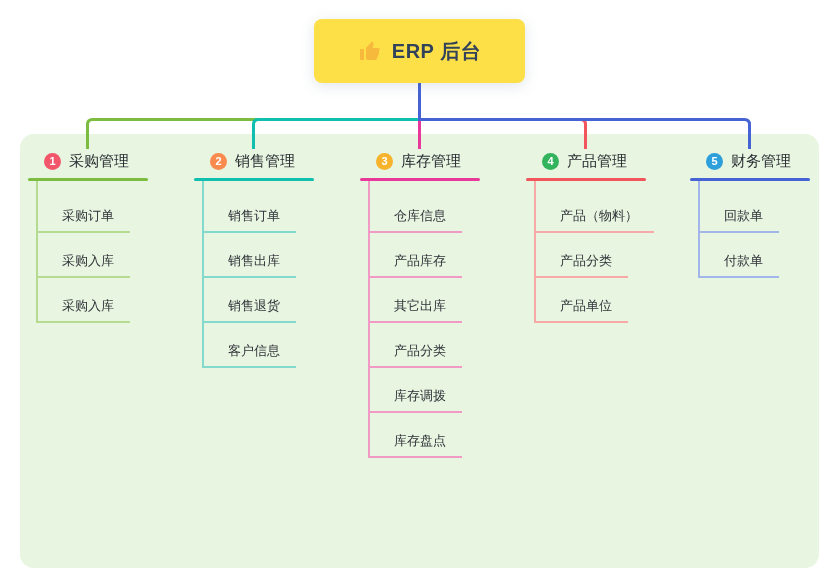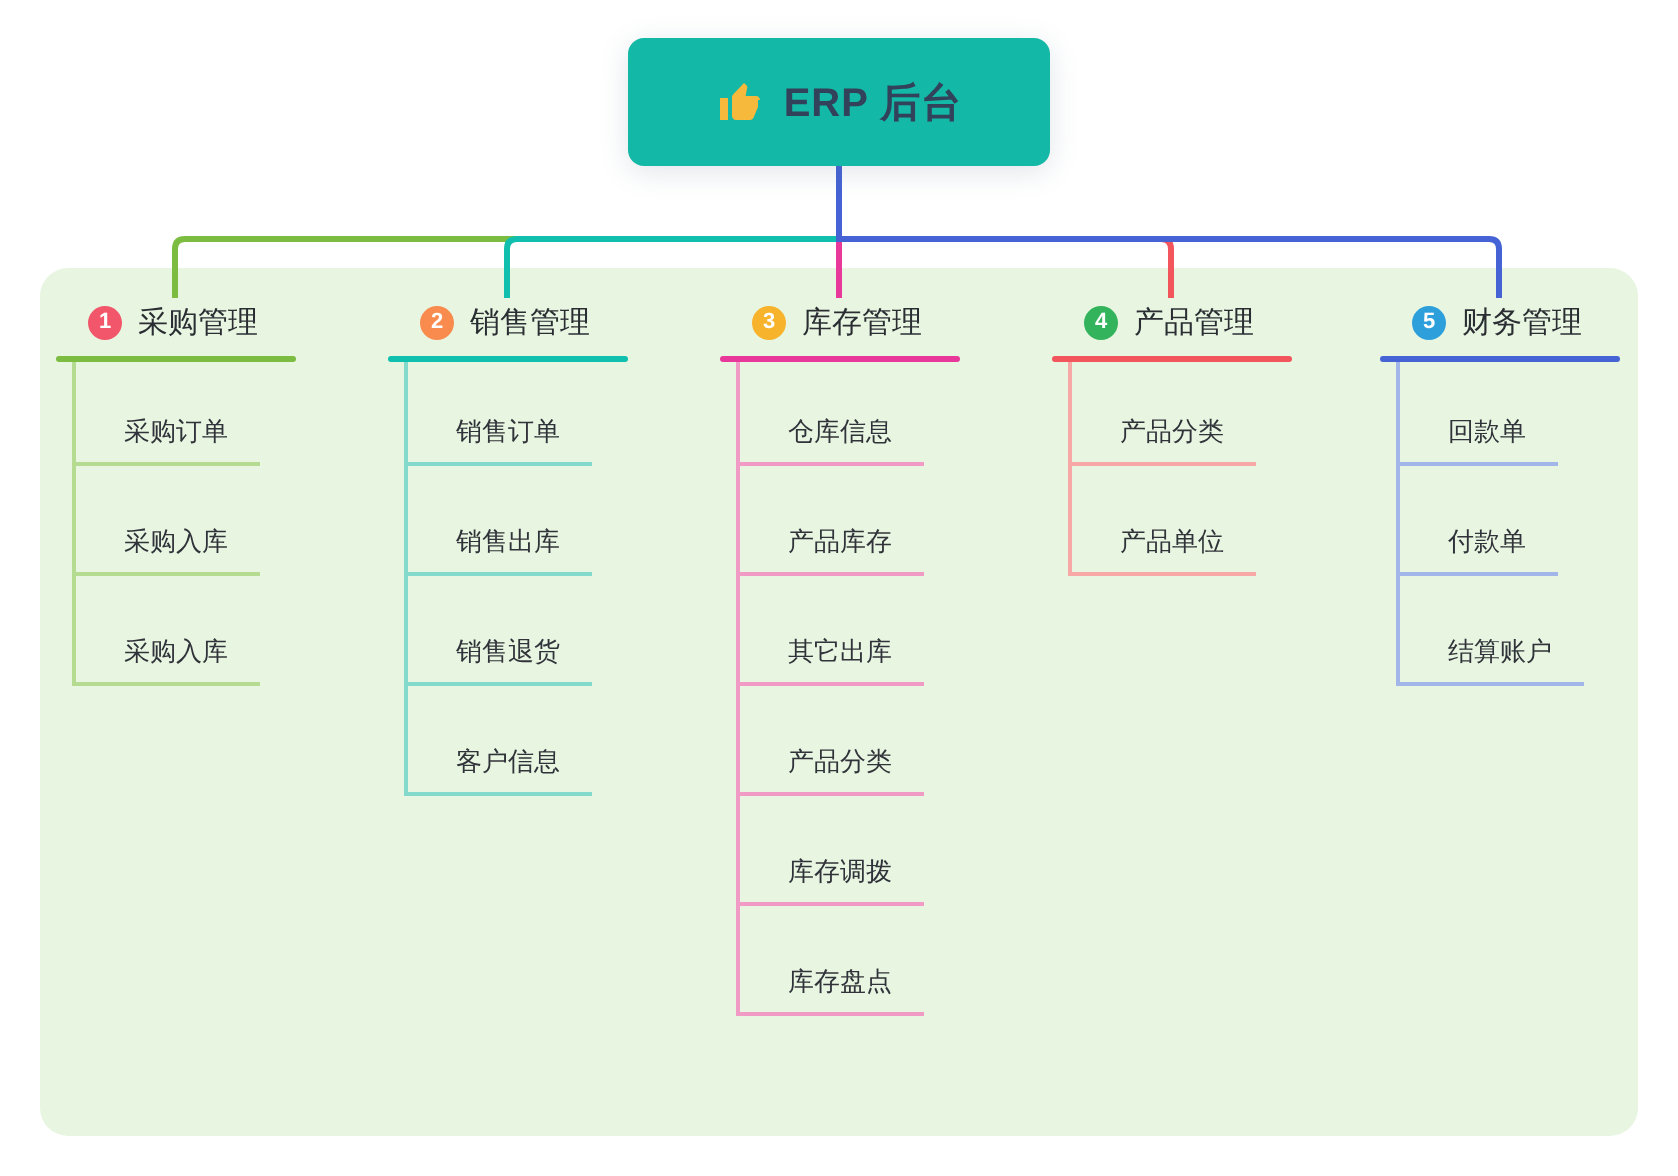--- a/index.html
+++ b/index.html
@@ -1,35 +1,35 @@
 <!DOCTYPE html>
 <html><head>
 <meta charset="utf-8">
 <style>
   html,body{margin:0;padding:0;background:#ffffff;width:839px;height:588px;overflow:hidden;
     font-family:"Liberation Sans","DejaVu Sans",sans-serif;}
   .stage{position:relative;width:839px;height:588px;}
   .panel{position:absolute;left:20px;top:134px;width:799px;height:434px;
     background:#e8f5e1;border-radius:14px;}
   .connectors{position:absolute;left:0;top:0;width:839px;height:588px;pointer-events:none;}
-  .root-card{position:absolute;left:314px;top:19px;width:211px;height:64px;background:#14b8a6;
+  .root-card{position:absolute;left:314px;top:19px;width:211px;height:64px;background:#fde047;
     border-radius:8px;box-shadow:0 3px 14px rgba(90,110,140,.18);
     display:flex;align-items:center;justify-content:center;gap:10px;cursor:pointer;}
   .root-card .icon{width:24px;height:24px;display:inline-flex;}
   .root-title{font-size:20px;font-weight:600;color:#33425b;letter-spacing:.5px;}
   .branch{position:absolute;top:150px;width:150px;}
   .branch-header{display:flex;align-items:center;gap:8px;height:22px;padding-left:16px;cursor:pointer;}
   .badge{width:17px;height:17px;border-radius:50%;flex:0 0 17px;
     display:flex;align-items:center;justify-content:center;
     color:#fff;font-size:11px;font-weight:bold;line-height:1;}
   .branch-title{font-size:15px;font-weight:500;color:#2a2e33;white-space:nowrap;}
   .branch-underline{width:120px;height:3px;margin-top:6px;border-radius:2px;}
   .children{position:relative;padding-top:26px;}
   .spine{position:absolute;left:8px;top:0;bottom:0;width:2px;}
-  .child{margin-left:8px;width:max-content;padding:0 16px 6px 26px;margin-bottom:29px;
+  .child{margin-left:8px;width:max-content;padding:0 16px 6px 26px;margin-bottom:19px;
     border-bottom:2px solid transparent;font-size:13px;line-height:18px;color:#303339;
     white-space:nowrap;cursor:pointer;}
   .child:last-child{margin-bottom:0;}
 </style>
 </head>
 <body>
 
 <div class="stage">
   <div class="panel" style="background: rgb(232, 245, 225);"></div>
 
@@ -95,31 +95,31 @@
         </div>
       </div>
       <div class="branch" style="left: 526px;">
         <div class="branch-header">
           <span class="badge" style="background: rgb(51, 179, 92);">4</span>
           <span class="branch-title">产品管理</span>
         </div>
         <div class="branch-underline" style="background: rgb(242, 85, 92);"></div>
         <div class="children">
           <div class="spine" style="background: rgb(248, 168, 166);"></div>
+          <div class="child" style="border-bottom-color: rgb(248, 168, 166);">产品（物料）</div>
           <div class="child" style="border-bottom-color: rgb(248, 168, 166);">产品分类</div>
           <div class="child" style="border-bottom-color: rgb(248, 168, 166);">产品单位</div>
         </div>
       </div>
       <div class="branch" style="left: 690px;">
         <div class="branch-header">
           <span class="badge" style="background: rgb(45, 159, 219);">5</span>
           <span class="branch-title">财务管理</span>
         </div>
         <div class="branch-underline" style="background: rgb(69, 99, 212);"></div>
         <div class="children">
           <div class="spine" style="background: rgb(163, 182, 234);"></div>
           <div class="child" style="border-bottom-color: rgb(163, 182, 234);">回款单</div>
           <div class="child" style="border-bottom-color: rgb(163, 182, 234);">付款单</div>
-          <div class="child" style="border-bottom-color: rgb(163, 182, 234);">结算账户</div>
         </div>
       </div>
     </div>
 </div>
 
 </body></html>

